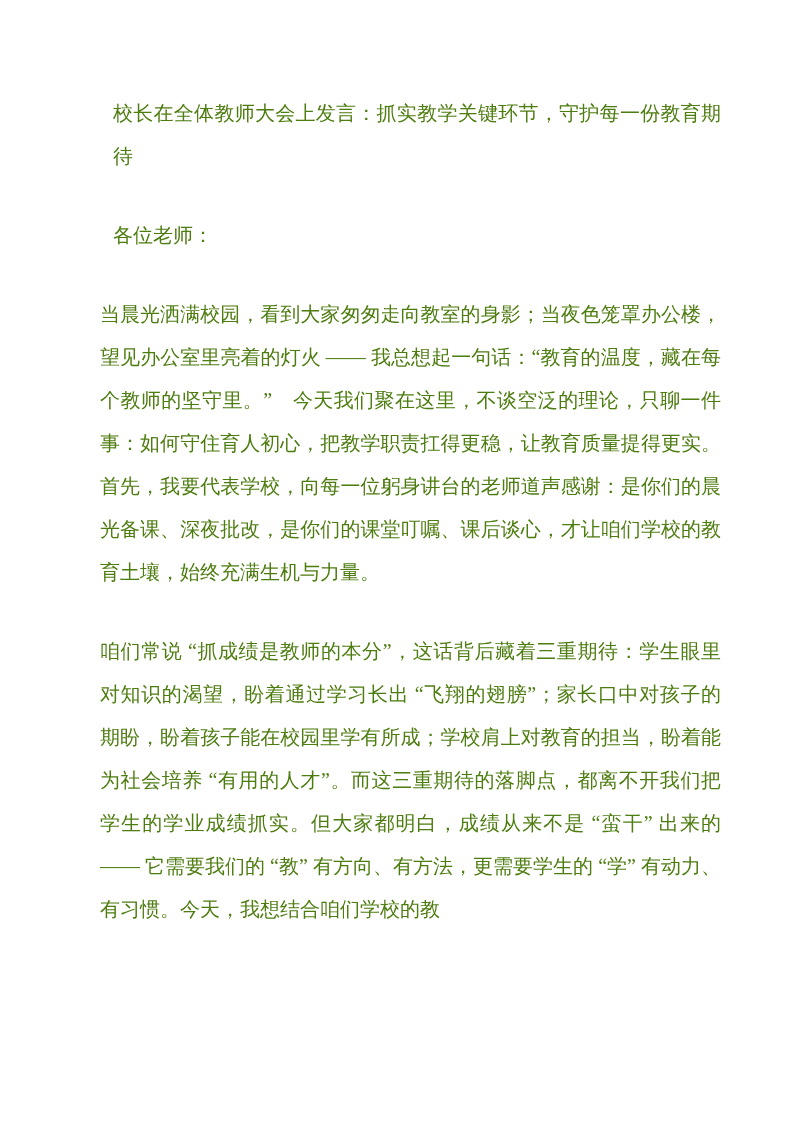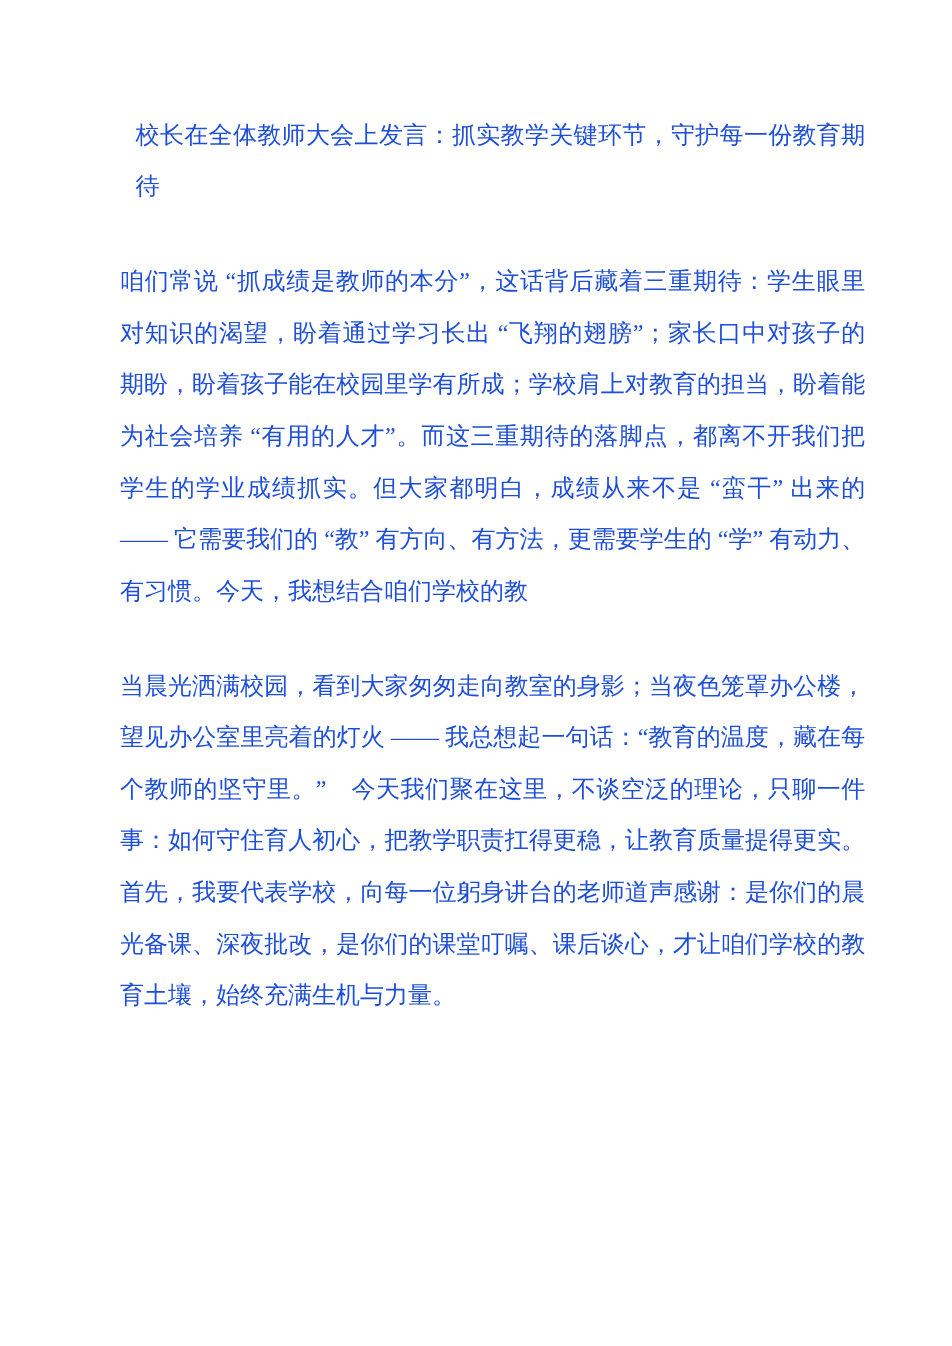--- a/index.html
+++ b/index.html
@@ -26,17 +26,18 @@
     text-align: justify;
     word-break: break-all;
   }
   .para.offset {
     margin-left: 13px;
   }
 </style>
 </head>
 <body style="background: rgb(255, 255, 255);">
 
-<div class="page" style="color: #1d4ed8;">
+<div class="page" style="color: #4d7c0f;">
   <p class="para offset">校长在全体教师大会上发言：抓实教学关键环节，守护每一份教育期待</p>
+  <p class="para offset">各位老师：</p>
+  <p class="para">当晨光洒满校园，看到大家匆匆走向教室的身影；当夜色笼罩办公楼，望见办公室里亮着的灯火 —— 我总想起一句话：“教育的温度，藏在每个教师的坚守里。”　今天我们聚在这里，不谈空泛的理论，只聊一件事：如何守住育人初心，把教学职责扛得更稳，让教育质量提得更实。首先，我要代表学校，向每一位躬身讲台的老师道声感谢：是你们的晨光备课、深夜批改，是你们的课堂叮嘱、课后谈心，才让咱们学校的教育土壤，始终充满生机与力量。</p>
   <p class="para">咱们常说 “抓成绩是教师的本分”，这话背后藏着三重期待：学生眼里对知识的渴望，盼着通过学习长出 “飞翔的翅膀”；家长口中对孩子的期盼，盼着孩子能在校园里学有所成；学校肩上对教育的担当，盼着能为社会培养 “有用的人才”。而这三重期待的落脚点，都离不开我们把学生的学业成绩抓实。但大家都明白，成绩从来不是 “蛮干” 出来的 —— 它需要我们的 “教” 有方向、有方法，更需要学生的 “学” 有动力、有习惯。今天，我想结合咱们学校的教</p>
-  <p class="para">当晨光洒满校园，看到大家匆匆走向教室的身影；当夜色笼罩办公楼，望见办公室里亮着的灯火 —— 我总想起一句话：“教育的温度，藏在每个教师的坚守里。”　今天我们聚在这里，不谈空泛的理论，只聊一件事：如何守住育人初心，把教学职责扛得更稳，让教育质量提得更实。首先，我要代表学校，向每一位躬身讲台的老师道声感谢：是你们的晨光备课、深夜批改，是你们的课堂叮嘱、课后谈心，才让咱们学校的教育土壤，始终充满生机与力量。</p>
 </div>
 
 </body></html>

